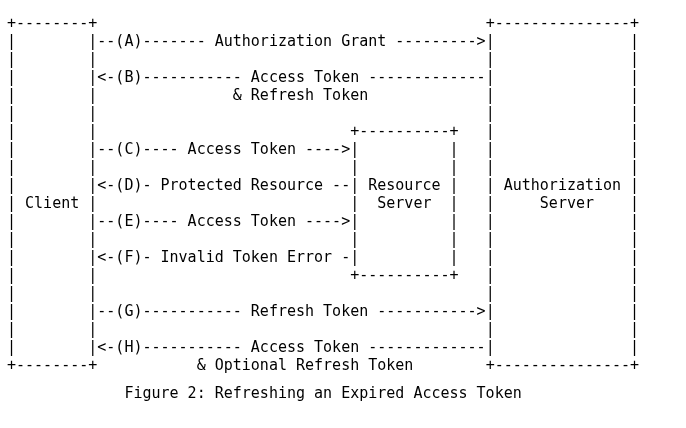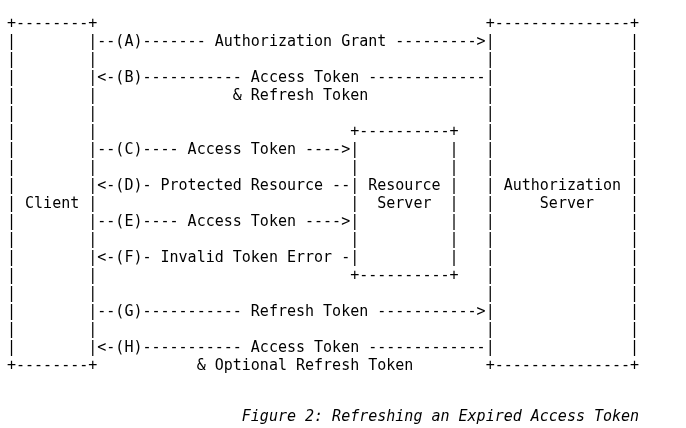--- a/index.html
+++ b/index.html
@@ -17,24 +17,23 @@
     font-family: "DejaVu Sans Mono", "Liberation Mono", monospace;
     font-size: 15px;
     line-height: 18px;
   }
   .art {
     margin: 0;
     font: inherit;
     white-space: pre;
   }
   .caption {
-    margin-top: 33px;
-    text-align: right;
+    margin-top: 10px;
+    text-align: center;
     white-space: pre;
-    font-style: italic;
   }
 </style>
 </head>
 <body>
 
 
 
 <div class="figure">
   <pre class="art">+--------+                                           +---------------+
 |        |--(A)------- Authorization Grant ---------&gt;|               |

